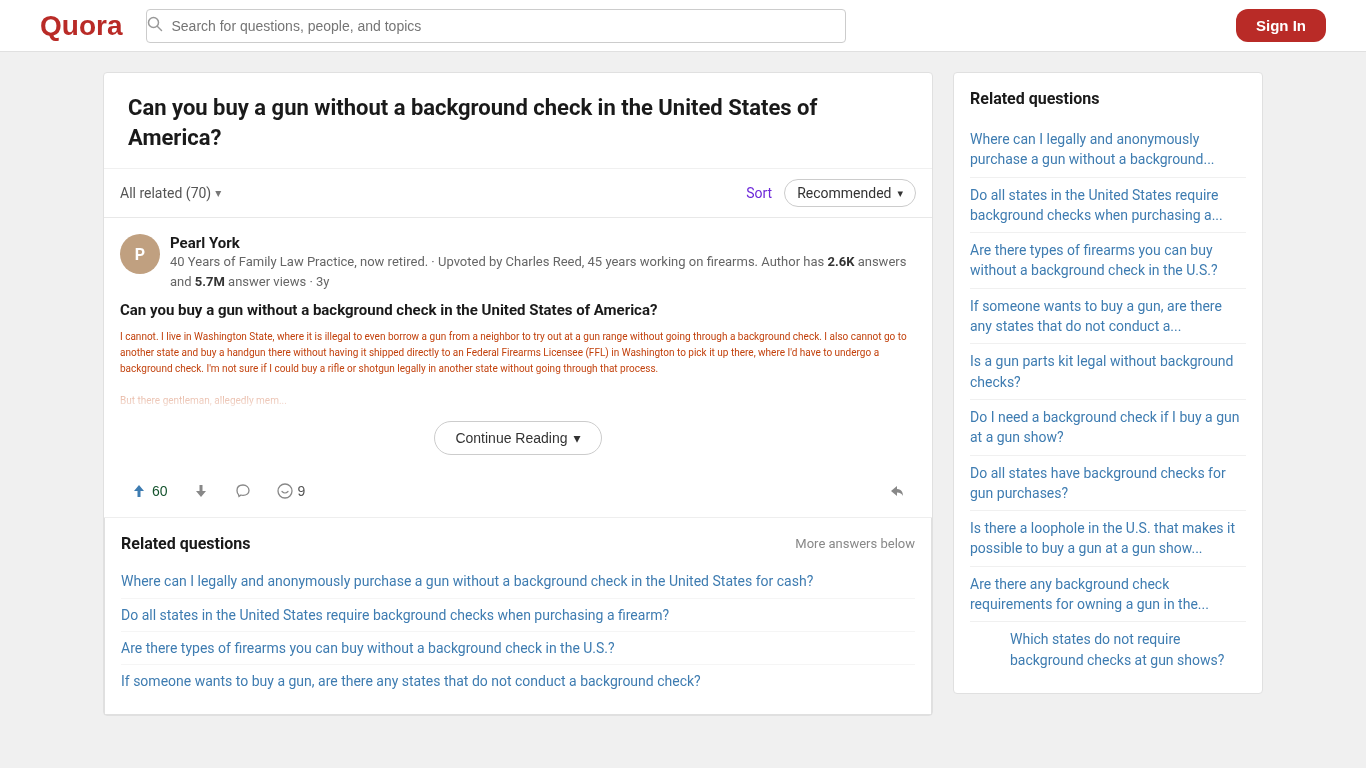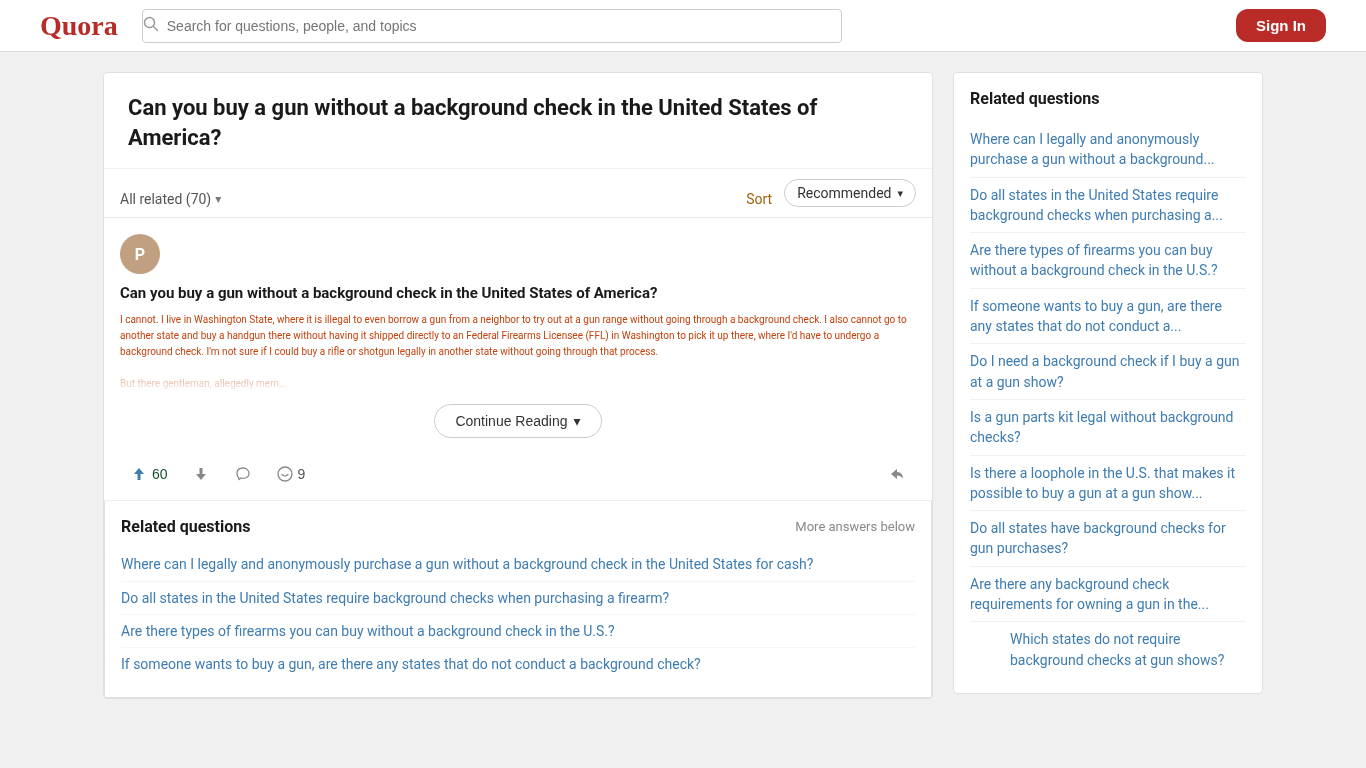--- a/index.html
+++ b/index.html
@@ -14,21 +14,21 @@
       padding: 0 40px;
       height: 52px;
       position: sticky;
       top: 0;
       z-index: 100;
     }
     .logo {
       font-size: 28px;
       font-weight: bold;
       color: #b92b27;
-      font-family: Liberation Serif, serif;
+      font-family: Liberation Sans, sans-serif;
       margin-right: 24px;
       text-decoration: none;
     }
     .search-bar {
       flex: 1;
       max-width: 700px;
       display: flex;
       align-items: center;
       border: 1px solid #ccc;
       border-radius: 4px;
@@ -88,38 +88,38 @@
     .question-title {
       font-size: 22px;
       font-weight: 700;
       color: #1a1a1a;
       line-height: 1.35;
     }
 
     
     .sort-bar {
       display: flex;
-      align-items: flex-end;
+      align-items: center;
       padding: 10px 16px;
       border-bottom: 1px solid #e8e8e8;
       gap: 12px;
     }
     .all-related {
       font-size: 14px;
       color: #555;
       display: flex;
       align-items: center;
       gap: 4px;
       cursor: pointer;
     }
     .all-related .chevron { font-size: 12px; color: #777; }
     .sort-label {
       margin-left: auto;
       font-size: 14px;
-      color: #a16207;
+      color: #6d28d9;
     }
     .sort-dropdown {
       display: flex;
       align-items: center;
       border: 1px solid #ccc;
       border-radius: 20px;
       padding: 5px 12px;
       font-size: 14px;
       color: #333;
       cursor: pointer;
@@ -326,20 +326,27 @@
         <div class="sort-dropdown">
           <span>Recommended</span>
           <span class="chevron">▾</span>
         </div>
       </div>
 
       <div class="answer-card">
         <div class="answer-header">
           <div class="avatar">P</div>
           <div class="author-info">
+            <div class="author-name">Pearl York</div>
+            <div class="author-meta">
+              <span>40 Years of Family Law Practice, now retired. · Upvoted by Charles Reed, 45 years working on firearms.</span>
+              <span>
+                Author has <strong>2.6K</strong> answers and <strong>5.7M</strong> answer views · 3y
+              </span>
+            </div>
           </div>
         </div>
 
         <div class="answer-question">Can you buy a gun without a background check in the United States of America?</div>
 
         <div class="answer-fade">
           <div class="answer-body">
             <span>I cannot. I live in Washington State, where it is illegal to even borrow a gun from a neighbor to try out at a gun range without going through a background check. I also cannot go to another state and buy a handgun there without having it shipped directly to an Federal Firearms Licensee (FFL) in Washington to pick it up there, where I'd have to undergo a background check. I'm not sure if I could buy a rifle or shotgun legally in another state without going through that process.</span>
             <br><br>
             <span>But there gentleman, allegedly mem...</span>
@@ -404,23 +411,23 @@
 
   <aside class="sidebar">
     <div class="sidebar-card">
       <div class="sidebar-title">Related questions</div>
       <div>
 
       <a class="sidebar-link" href="#">Where can I legally and anonymously purchase a gun without a background...</a>
           <a class="sidebar-link" href="#">Do all states in the United States require background checks when purchasing a...</a>
           <a class="sidebar-link" href="#">Are there types of firearms you can buy without a background check in the U.S.?</a>
           <a class="sidebar-link" href="#">If someone wants to buy a gun, are there any states that do not conduct a...</a>
+          <a class="sidebar-link" href="#">Is a gun parts kit legal without background checks?</a>
           <a class="sidebar-link" href="#">Do I need a background check if I buy a gun at a gun show?</a>
-          <a class="sidebar-link" href="#">Is a gun parts kit legal without background checks?</a>
+          <a class="sidebar-link" href="#">Do all states have background checks for gun purchases?</a>
           <a class="sidebar-link" href="#">Is there a loophole in the U.S. that makes it possible to buy a gun at a gun show...</a>
-          <a class="sidebar-link" href="#">Do all states have background checks for gun purchases?</a>
           <a class="sidebar-link" href="#">Are there any background check requirements for owning a gun in the...</a>
           <a class="sidebar-link" href="#">Which states do not require background checks at gun shows?</a>
         </div>
     </div>
   </aside>
 
 </div>
 
 </body></html>

